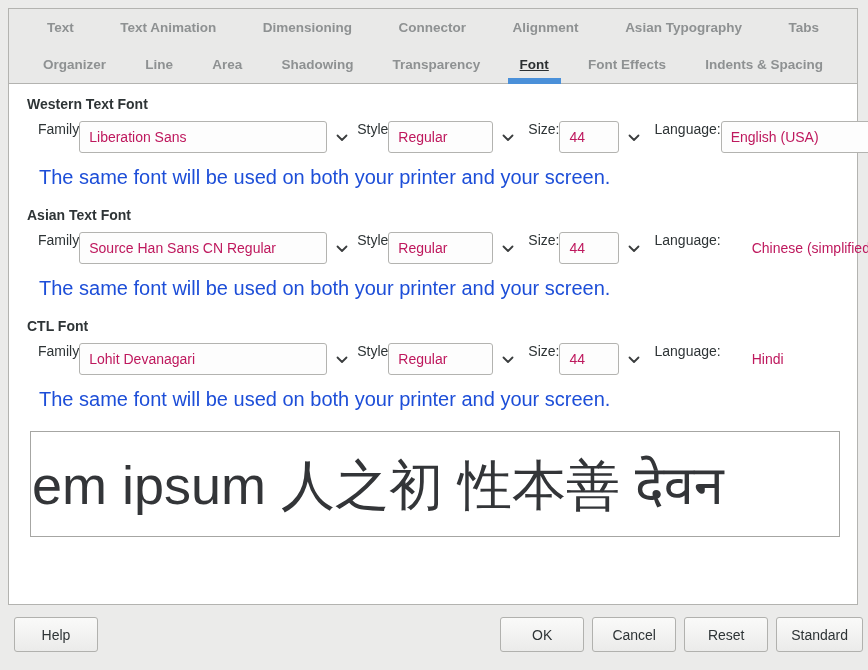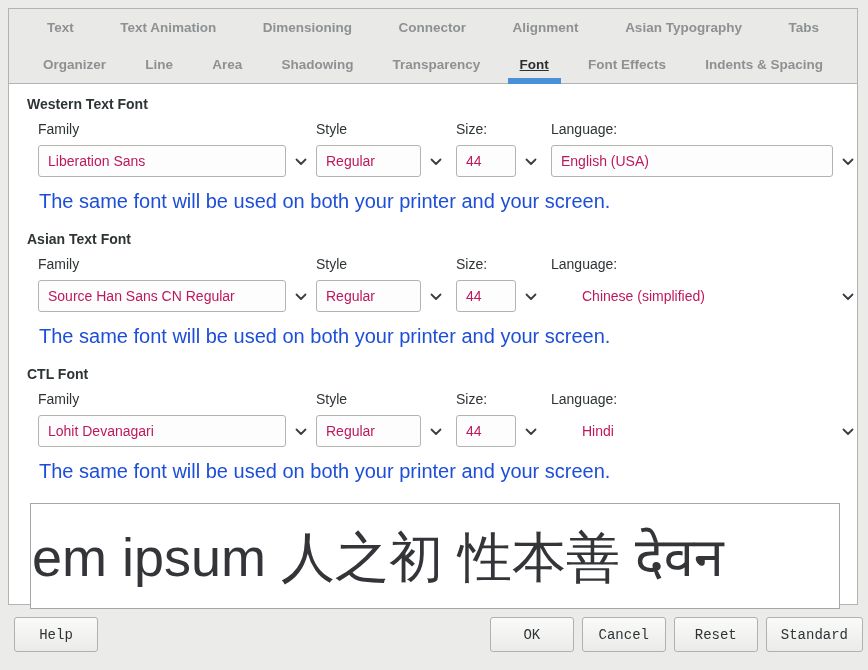--- a/index.html
+++ b/index.html
@@ -56,21 +56,21 @@
   .section-title {
     font-weight: 700;
     font-size: 14px;
     margin: 0 0 9px 18px;
   }
   .fields-row {
     display: flex;
     align-items: flex-end;
     margin-left: 29px;
   }
-  .field-group { display: flex; flex-direction: column; }
+  .field-group { display: flex; }
   .field-label { margin-bottom: 8px; font-size: 14px; }
   .combo { display: flex; align-items: center; }
   .entry {
     height: 32px;
     line-height: 30px;
     background: #fdfdfd;
     border: 1px solid #b3b3b0;
     border-radius: 3px;
     padding: 0 9px;
     font-size: 14px;
@@ -124,21 +124,21 @@
     padding: 0 5px 6px 14px;
   }
   .btn {
     height: 35px;
     min-width: 84px;
     padding: 0 14px;
     background: linear-gradient(#fafaf9, #ebebea);
     border: 1px solid #b1b1ae;
     border-radius: 3px;
     font-size: 14px;
-    font-family: Liberation Mono, monospace;
+    font-family: Liberation Sans, sans-serif;
     color: #2e3436;
     cursor: default;
   }
   .btn + .btn { margin-left: 8px; }
   .spacer { flex: 1; }
 </style>
 </head>
 <body>
 
 <div class="notebook">

